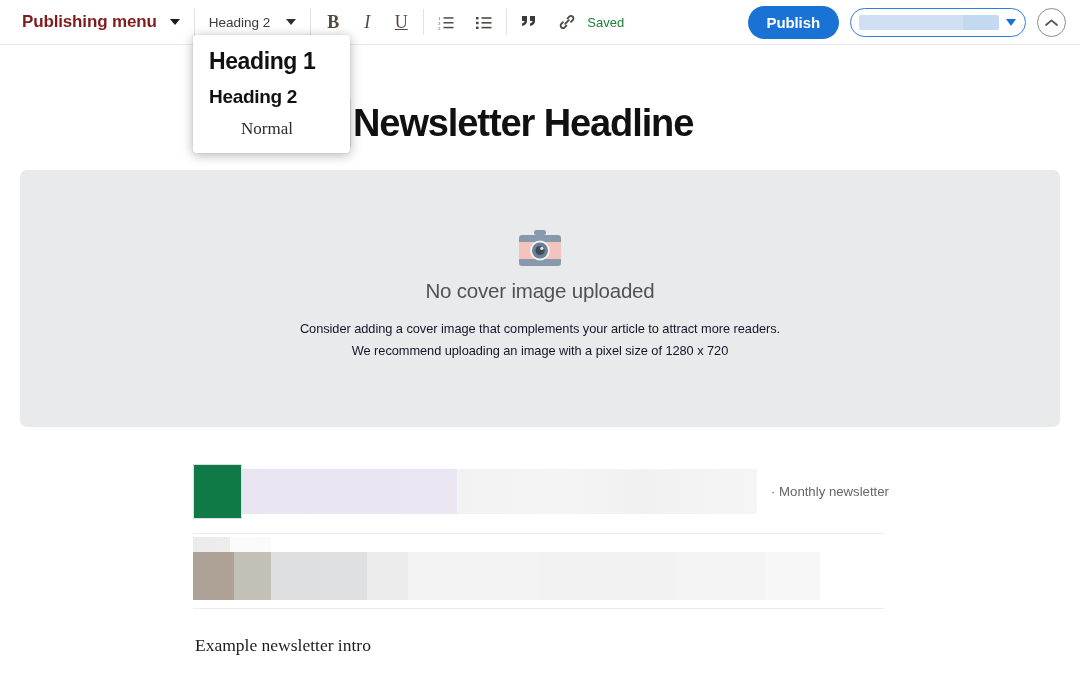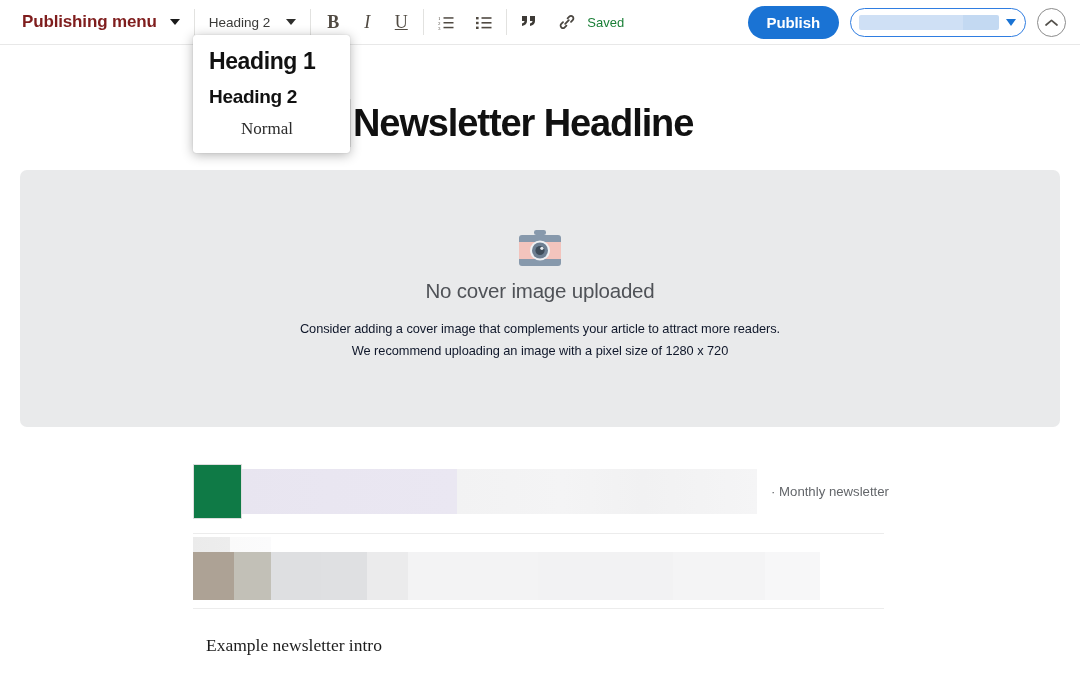--- a/index.html
+++ b/index.html
@@ -223,21 +223,21 @@
   .e2.c3{ width:50px; background:#dedfe1; }
   .e2.c4{ width:46px; background:#dfe0e2; }
   .e2.c5{ width:41px; background:#ebebec; }
   .e2.c6{ width:130px; background:#f3f3f4; }
   .e2.c7{ width:135px; background:#f2f2f3; }
   .e2.c8{ width:92px; background:#f4f4f5; }
   .e2.c9{ width:55px; background:#f7f7f8; }
 
   
   .intro{
-    position:absolute; left:206px; top:590px;
+    position:absolute; left:195px; top:590px;
     font-family:"Liberation Serif", serif;
     font-size:17.5px; color:#1c1c1c;
   }
 </style>
 </head>
 <body>
 
 <div class="toolbar">
 
   <div class="tb-menu">

